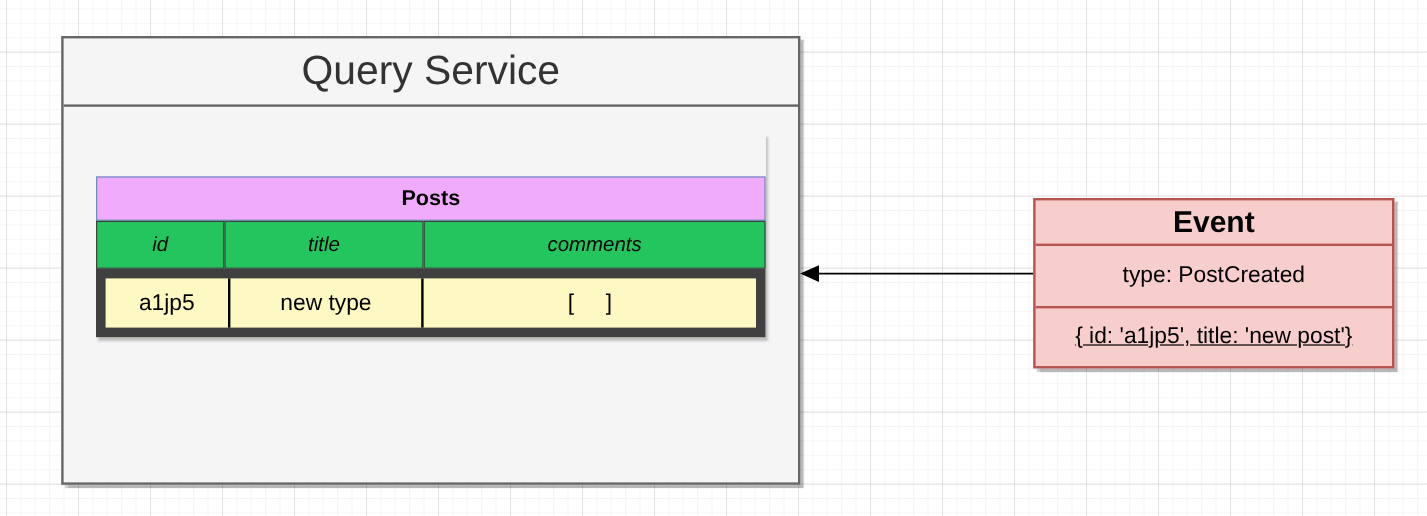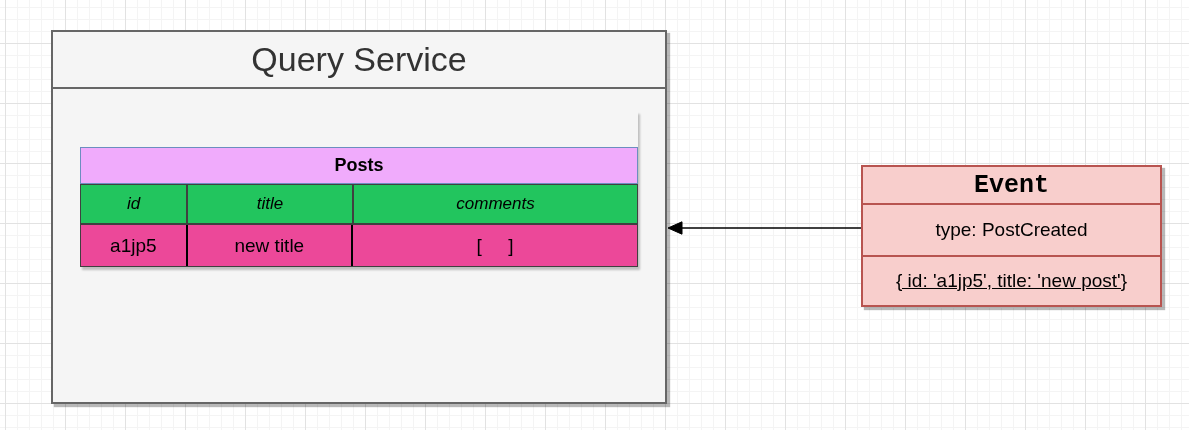--- a/index.html
+++ b/index.html
@@ -80,22 +80,22 @@
     align-items: center;
     justify-content: center;
     font-size: 17px;
     font-style: italic;
     color: #000000;
   }
   .tbl-row {
     display: flex;
     width: 558px;
     box-sizing: border-box;
-    border: 1px solid #404040;
-    background: #ec4899;
+    border: 8px solid #404040;
+    background: #fef9c3;
   }
   .tbl-row .td {
     box-sizing: border-box;
     height: 41px;
     display: flex;
     align-items: center;
     justify-content: center;
     font-size: 19px;
     color: #000000;
     white-space: pre;
@@ -135,21 +135,20 @@
   .ev-title {
     box-sizing: border-box;
     height: 38px;
     border-bottom: 2px solid #b85450;
     display: flex;
     align-items: center;
     justify-content: center;
     font-size: 25px;
     font-weight: bold;
     color: #000000;
-    font-family: Liberation Mono, monospace;
   }
   .ev-row {
     box-sizing: border-box;
     height: 52px;
     display: flex;
     align-items: center;
     justify-content: center;
     font-size: 19px;
     color: #000000;
     white-space: pre;
@@ -171,21 +170,21 @@
 
   <div class="posts-table">
     <div class="tbl-title">Posts</div>
     <div class="tbl-cols">
       <div class="tc c1">id</div>
       <div class="tc c2">title</div>
       <div class="tc c3">comments</div>
     </div>
     <div class="tbl-row">
       <div class="td c1">a1jp5</div>
-      <div class="td c2">new title</div>
+      <div class="td c2">new type</div>
       <div class="td c3">[     ]</div>
     </div>
   </div>
 </div>
 
 <svg class="arrow-svg" viewBox="0 0 200 24" xmlns="http://www.w3.org/2000/svg">
   <line x1="16" y1="12" x2="198" y2="12" stroke="#000000" stroke-width="1.5"></line>
   <polygon points="3,12 17,5.8 17,18.2" fill="#000000" stroke="#000000" stroke-width="1"></polygon>
 </svg>
 

